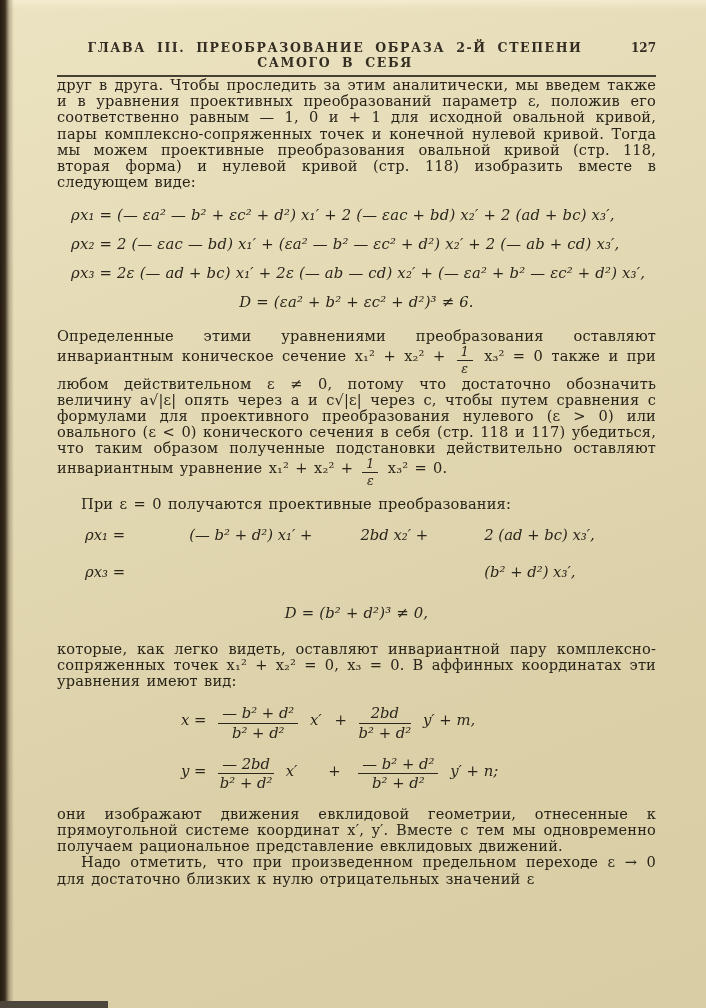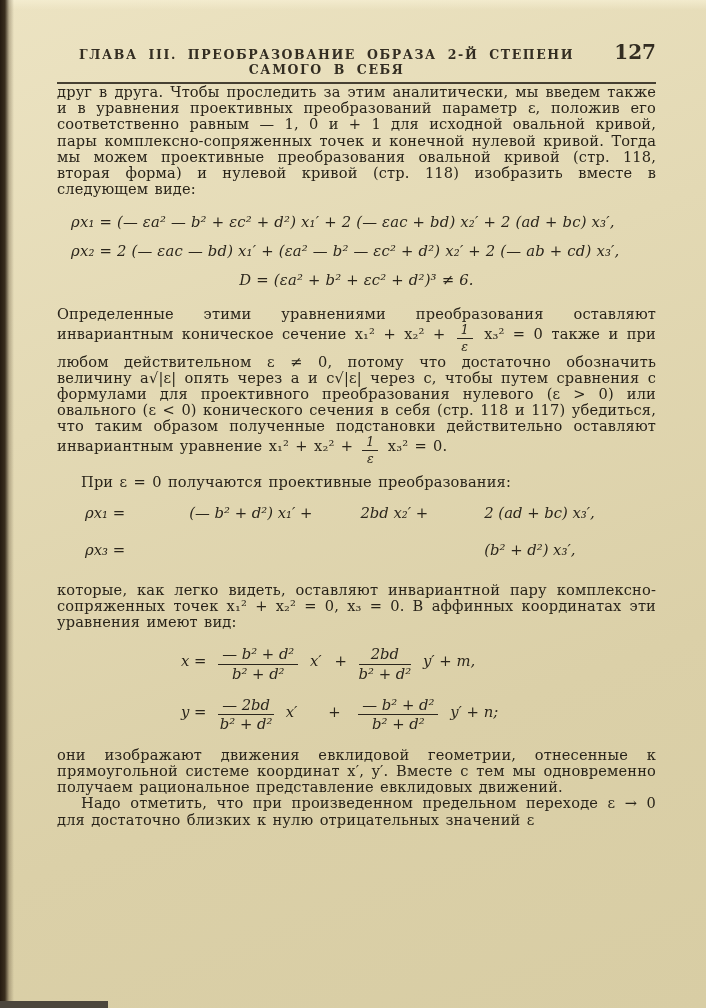--- a/index.html
+++ b/index.html
@@ -31,21 +31,21 @@
     position: relative;
     padding: 40px 50px 0 57px;
   }
   .header {
     display: flex; align-items: baseline;
     font-weight: bold; font-size: 12.5px;
     letter-spacing: 1.6px; word-spacing: 5px;
     color: #332d22;
   }
   .chapter { flex: 1; text-align: center; }
-  .pagenum { font-size: 20px; letter-spacing: 0; margin-left: 18px; text-align: right; }
+  .pagenum { font-size: 12px; letter-spacing: 0; margin-left: 18px; text-align: right; }
   .rule {
     border-bottom: 2px solid #464032;
     margin-top: 5px;
   }
   .body-p {
     margin: 0; padding: 0;
     font-size: 14.6px; line-height: 16.2px;
     text-align: justify;
     letter-spacing: .15px;
     word-spacing: 1.5px;
@@ -99,20 +99,21 @@
       <span class="chapter">ГЛАВА III. ПРЕОБРАЗОВАНИЕ ОБРАЗА 2-Й СТЕПЕНИ САМОГО В СЕБЯ</span>
       <span class="pagenum">127</span>
     </div>
     <div class="rule"></div>
 
     <p class="body-p mt">друг в друга. Чтобы проследить за этим аналитически, мы введем также и в уравнения проективных преобразований параметр ε, положив его соответственно равным — 1, 0 и + 1 для исходной овальной кривой, пары комплексно-сопряженных точек и конечной нулевой кривой. Тогда мы можем проективные преобразования овальной кривой (стр. 118, вторая форма) и нулевой кривой (стр. 118) изобразить вместе в следующем виде:</p>
 
     <div class="eq-block">
       <div class="eq-line">ρx₁ = (— εa² — b² + εc² + d²) x₁′ + 2 (— εac + bd) x₂′ + 2 (ad + bc) x₃′,</div>
       <div class="eq-line">ρx₂ = 2 (— εac — bd) x₁′ + (εa² — b² — εc² + d²) x₂′ + 2 (— ab + cd) x₃′,</div>
+      <div class="eq-line">ρx₃ = 2ε (— ad + bc) x₁′ + 2ε (— ab — cd) x₂′ + (— εa² + b² — εc² + d²) x₃′,</div>
       <div class="eq-line eq-center">D = (εa² + b² + εc² + d²)³ ≠ 6.</div>
     </div>
 
     <p class="body-p mt-sm">
       <span>Определенные этими уравнениями преобразования оставляют инвариантным коническое сечение x₁² + x₂² +</span>
       <span class="frac frac-inline"><span class="num">1</span><span class="den">ε</span></span>
       <span>x₃² = 0 также и при любом действительном ε ≠ 0, потому что достаточно обозначить величину a√|ε| опять через a и c√|ε| через c, чтобы путем сравнения с формулами для проективного преобразования нулевого (ε &gt; 0) или овального (ε &lt; 0) конического сечения в себя (стр. 118 и 117) убедиться, что таким образом полученные подстановки действительно оставляют инвариантным уравнение x₁² + x₂² +</span>
       <span class="frac frac-inline"><span class="num">1</span><span class="den">ε</span></span>
       <span>x₃² = 0.</span>
     </p>
@@ -128,20 +129,21 @@
         <td class="c3">2 (ad + bc) x₃′,</td>
       </tr>
       <tr>
         <td class="lhs">ρx₃ =</td>
         <td class="c1"></td>
         <td class="c2"></td>
         <td class="c3">(b² + d²) x₃′,</td>
       </tr>
     </tbody>
       </table>
+    <div class="eq-line eq-center det-line">D = (b² + d²)³ ≠ 0,</div>
 
     <p class="body-p">которые, как легко видеть, оставляют инвариантной пару комплексно-сопряженных точек x₁² + x₂² = 0, x₃ = 0. В аффинных координатах эти уравнения имеют вид:</p>
 
     <div class="affine">
       <div class="aff-row">
         <span class="tok">x =</span>
         <span class="frac"><span class="num">— b² + d²</span><span class="den">b² + d²</span></span>
         <span class="tok">x′</span>
         <span class="tok">+</span>
         <span class="frac"><span class="num">2bd</span><span class="den">b² + d²</span></span>

